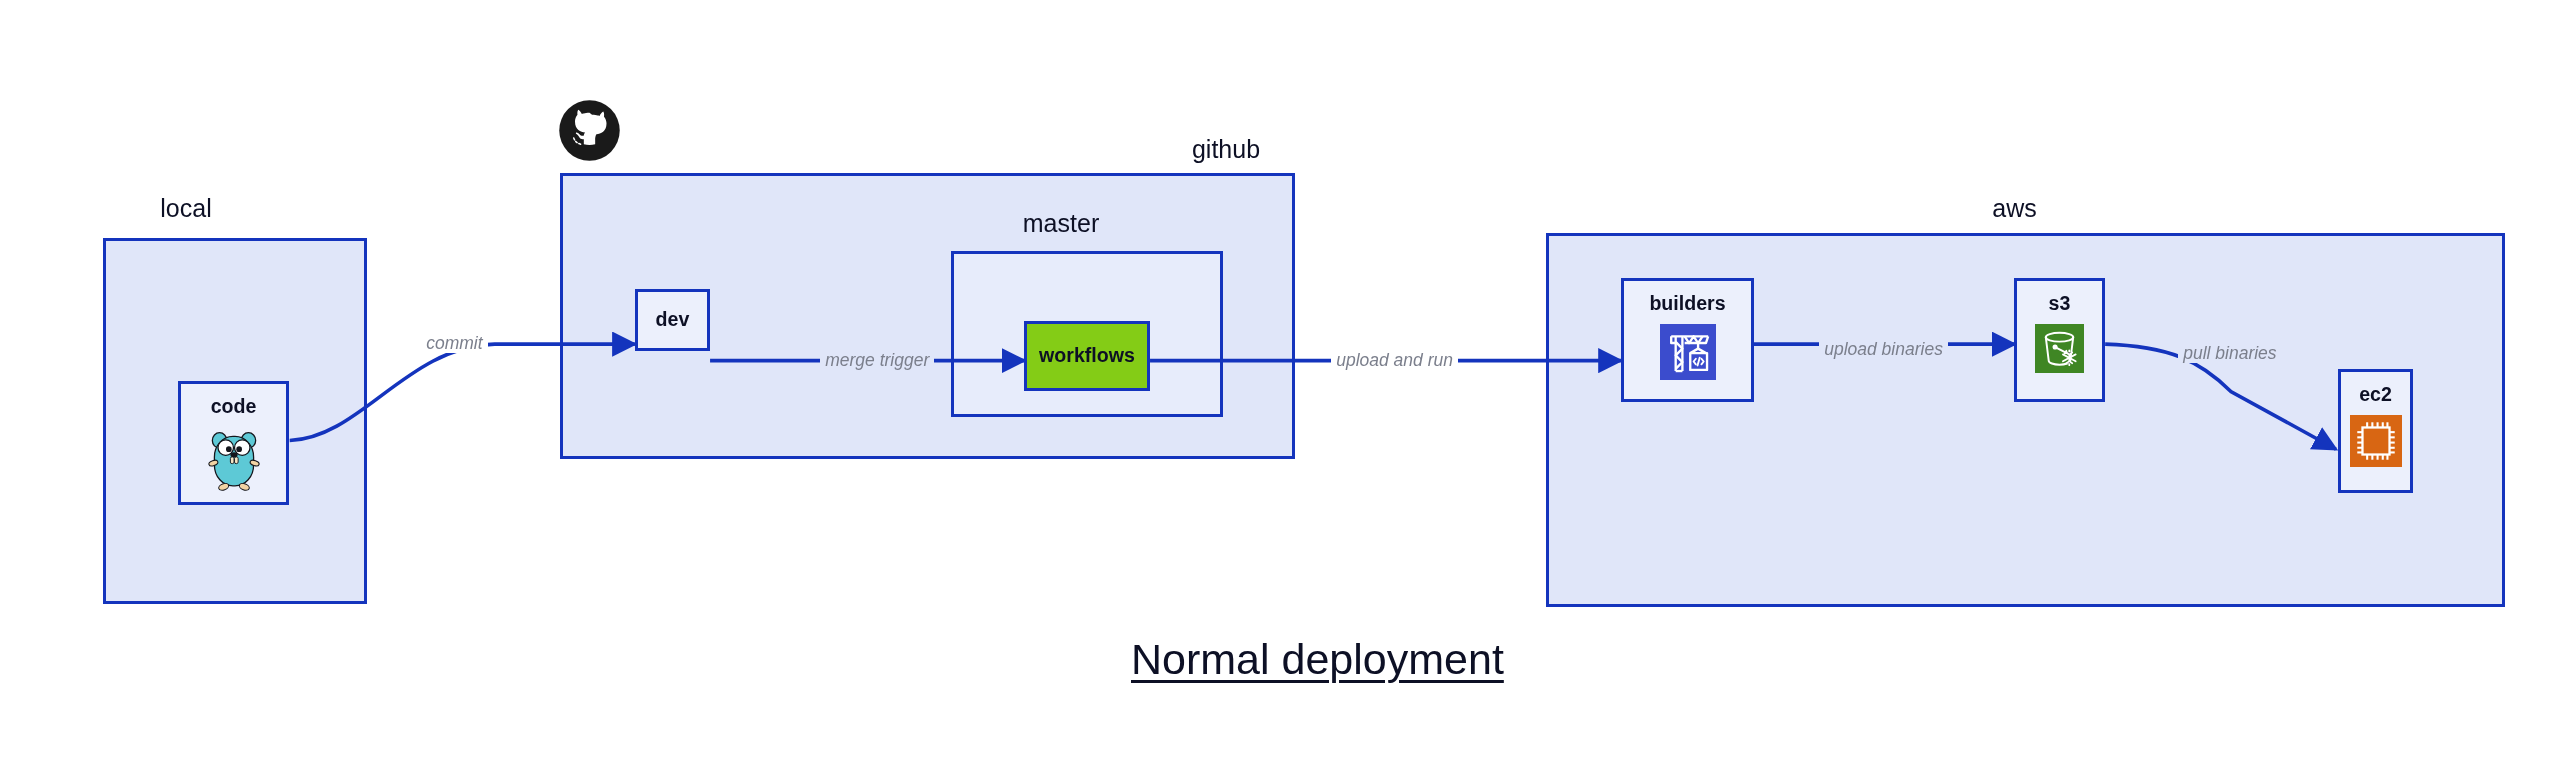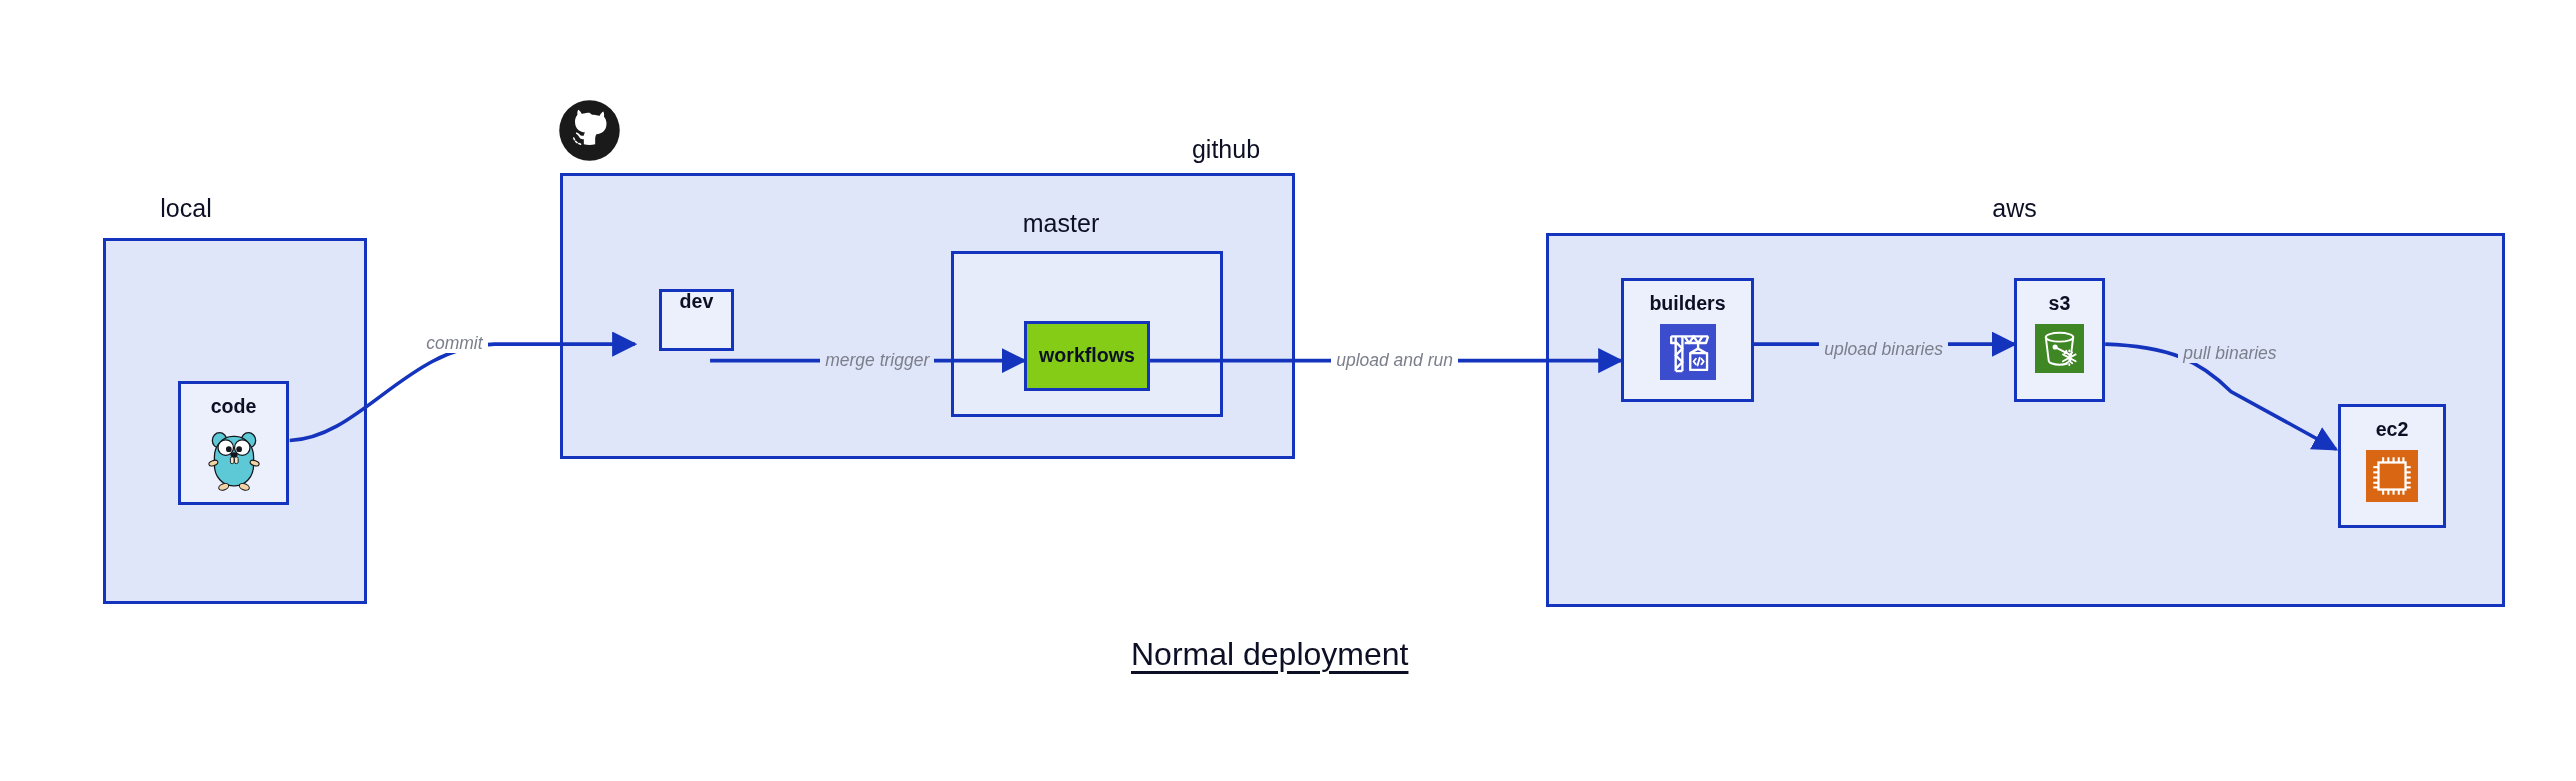--- a/index.html
+++ b/index.html
@@ -69,21 +69,21 @@
     line-height: 1;
     white-space: nowrap;
     background: #ffffff;
     padding: 0 5.2px;
   }
   .edge-label.on-zone  { background: #e0e6f9; }
   
   #diagram-title {
     position: absolute;
     color: #0d1025;
-    font-size: 32px;
+    font-size: 43px;
     line-height: 1;
     white-space: nowrap;
     text-decoration: underline;
     text-underline-offset: 6.2px;
     text-decoration-thickness: 2.6px;
   }
   
   #edges, #glyphs {
     position: absolute;
     left: 0;
@@ -138,21 +138,21 @@
     <svg width="63" height="63" viewBox="0 0 100 100">
       <circle cx="50" cy="50" r="48" fill="#1a1a1a"></circle>
       <path d="M50 22c-8 0-12 2-12 2s-2-5-6-7c-2 4-1 8-1 8s-4 4-4 11c0 13 9 16 16 17
                -2 2-2 5-2 5s-4 2-7-2c-2-3-5-3-5-3s-2 1 1 3c3 2 4 6 6 7 2 1 5 1 5 1v8
                a48 48 0 0 0 18 0v-8s0-5 2-8c7-1 16-4 16-17 0-7-4-11-4-11s1-4-1-8
                c-4 2-6 7-6 7s-4-2-12-2z" fill="#ffffff"></path>
       <path d="M25 62c2 6 7 9 12 10" fill="none" stroke="#ffffff" stroke-width="2.4" stroke-linecap="round" stroke-dasharray="3 3"></path>
     </svg>
   </div>
 
-  <div class="node" style="left:635px; top:289px; width:75px; height:62px; justify-content:flex-start;margin-left:24px;">
+  <div class="node" style="left:635px; top:289px; width:75px; height:62px; justify-content:center;">
     <div class="node-label" style="margin-top:0;">dev</div>
   </div>
 
   <div class="zone-label" style="left:989px; top:211px; width:144px;">master</div>
 
   <div class="zone-inner" style="left:951px; top:251px; width:272px; height:166px;"></div>
 
   <div class="node white" style="left:1024px; top:321px; width:126px; height:70px; justify-content:center;">
     <div class="node-label" style="margin-top:0;">workflows</div>
   </div>
@@ -209,21 +209,21 @@
           <path d="M70 54 L70 84"></path>
           <path d="M57 62 L83 76"></path>
           <path d="M83 62 L57 76"></path>
           <path d="M64 58 L70 62 L76 58"></path>
           <path d="M64 80 L70 76 L76 80"></path>
         </g>
       </svg>
     </div>
   </div>
 
-  <div class="node" style="left:2338px; top:404px; width:108px; height:124px;">
+  <div class="node" style="left:2338px; top:369px; width:75px; height:124px;">
     <div class="node-label">ec2</div>
     <div class="node-icon">
       <svg width="52" height="52" viewBox="0 0 100 100">
         <rect x="0" y="0" width="100" height="100" fill="#d86613"></rect>
         <g fill="none" stroke="#ffffff" stroke-width="4.4">
           <rect x="24" y="24" width="52" height="52"></rect>
           <g stroke-width="4">
             <path d="M33 14 L33 24"></path>
               <path d="M43 14 L43 24"></path>
               <path d="M53 14 L53 24"></path>

